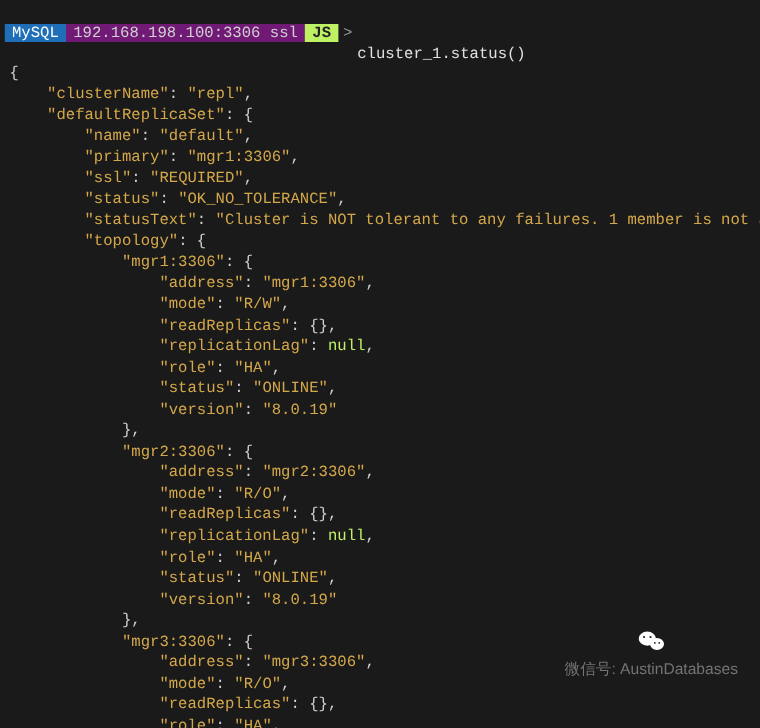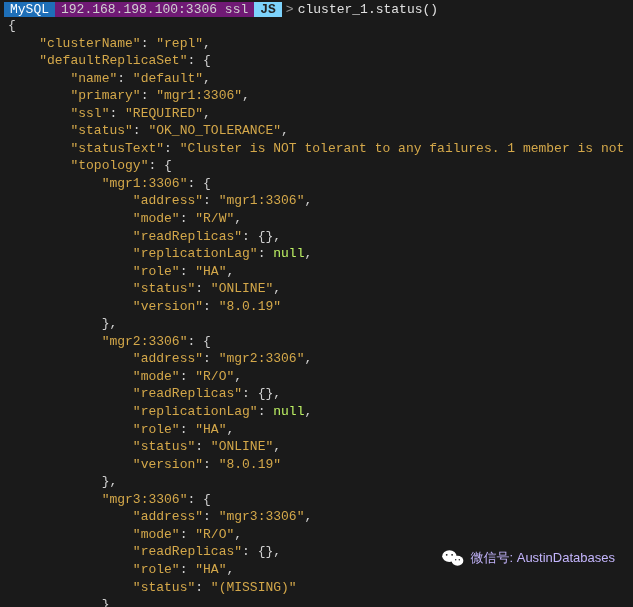--- a/index.html
+++ b/index.html
@@ -32,30 +32,31 @@
     }
     .badge-mysql {
       background: #1e6fb8;
       color: #fff;
     }
     .badge-host {
       background: #701a75;
       color: #d0d0d0;
     }
     .badge-js {
-      background: #7dd3fc;
+      background: #bef264;
       color: #222;
       font-weight: bold;
     }
     .prompt-arrow {
       color: #999;
       margin: 0 4px;
     }
     .command {
       color: #e0e0e0;
+      margin-top: 35px;
     }
     .output {
       white-space: pre;
       line-height: 1.35;
       color: #e0e0e0;
       padding-left: 4px;
     }
     .key {
       color: #d4a84a;
     }
@@ -68,23 +69,24 @@
     .null {
       color: #bef264;
     }
     .watermark {
       position: absolute;
       bottom: 40px;
       right: 18px;
       display: flex;
       align-items: center;
       gap: 6px;
-      color: #c4b5fd;
+      color: #737373;
       font-family: sans-serif;
       font-size: 13px;
+      flex-direction: column;
     }
     .wechat-icon {
       width: 22px;
       height: 18px;
       position: relative;
     }
     .wechat-icon svg {
       width: 100%;
       height: 100%;
     }

